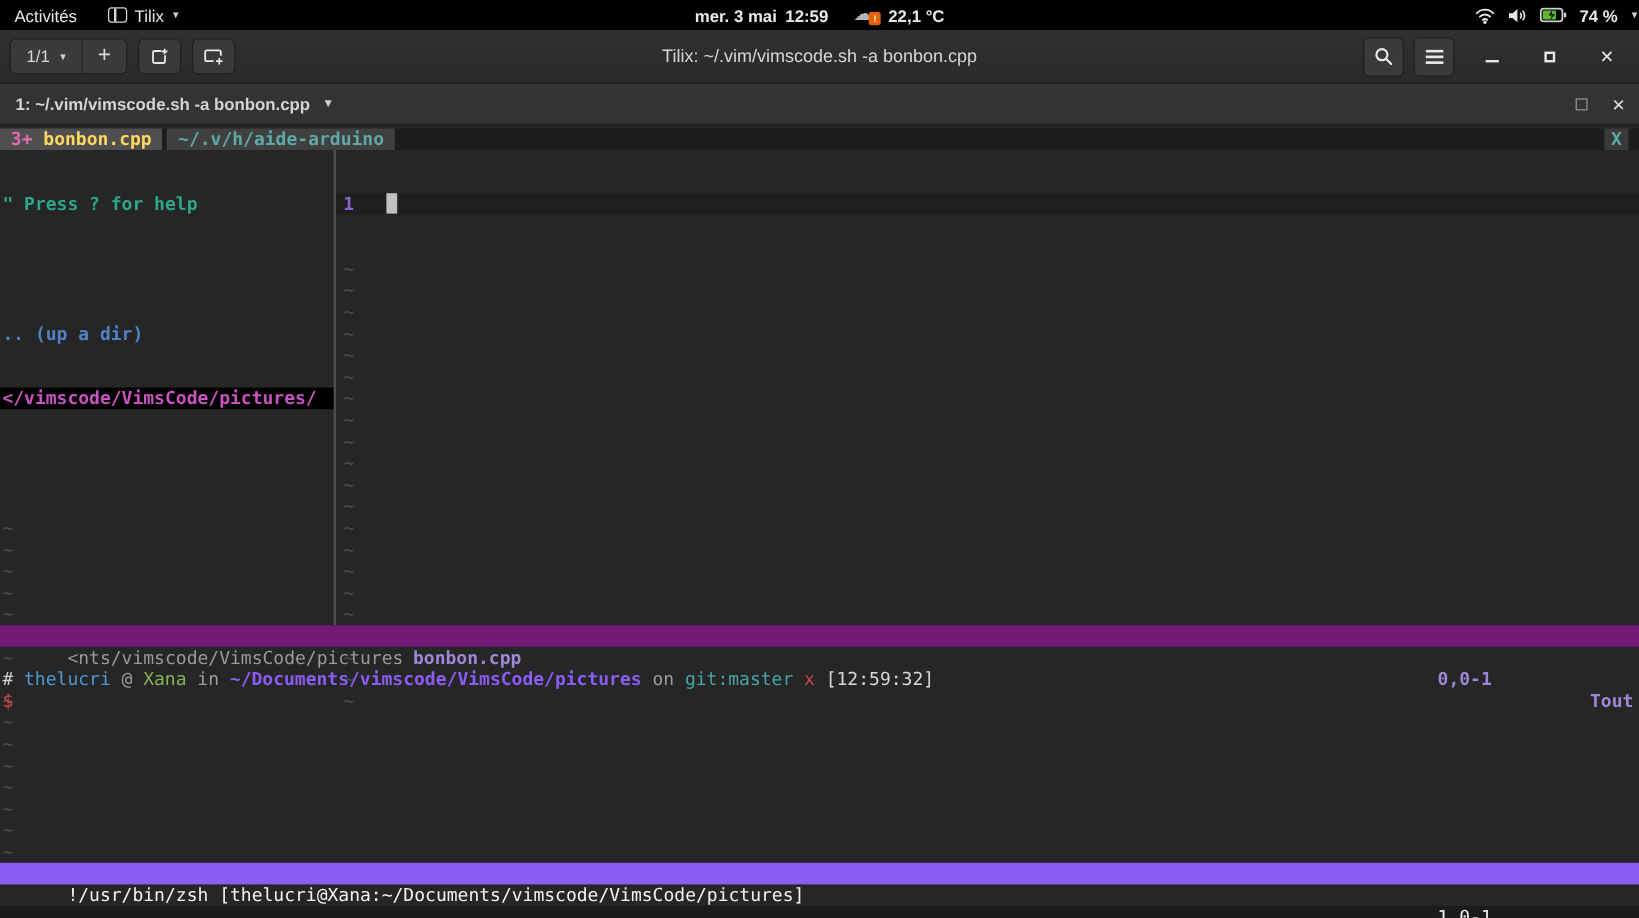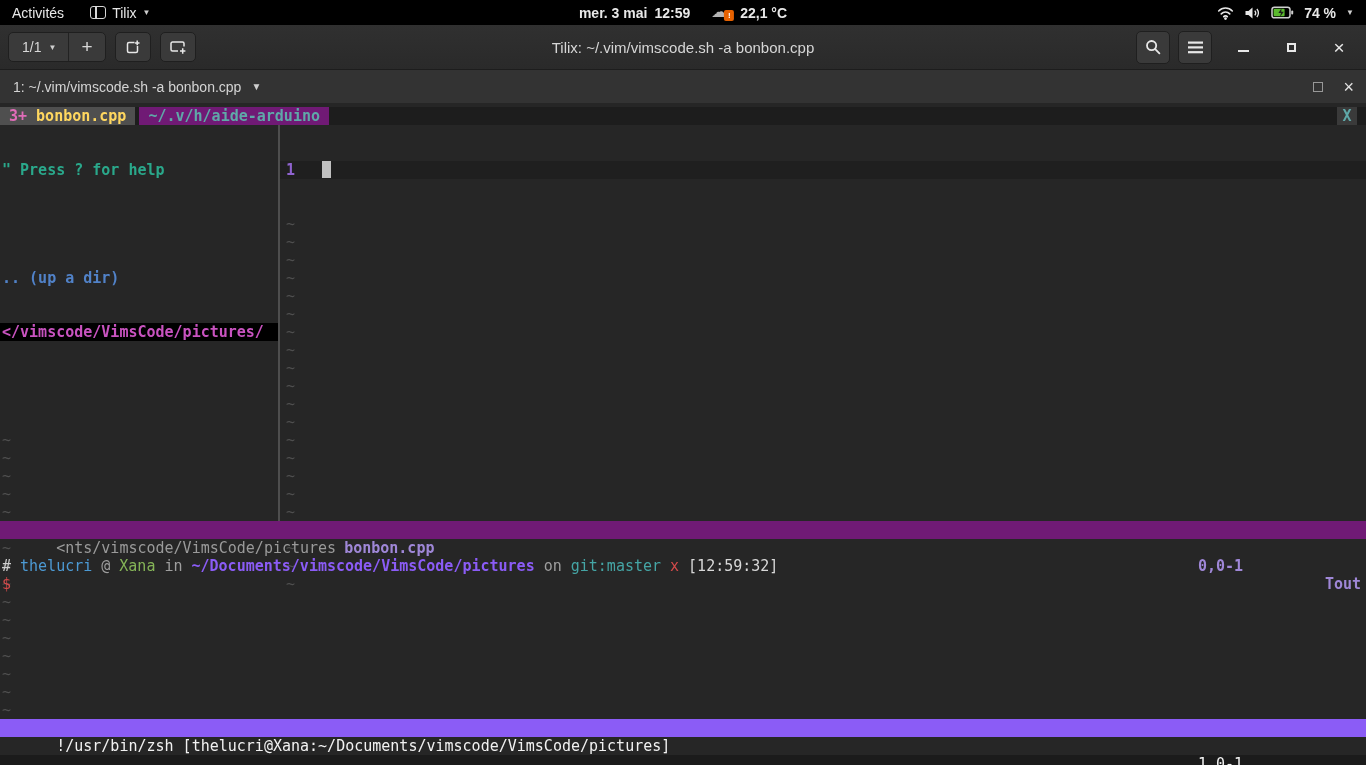--- a/index.html
+++ b/index.html
@@ -7,21 +7,21 @@
   .screen { position:relative; width:1366px; height:765px; overflow:hidden;
             font-family:"Liberation Sans", sans-serif; background:#262626; }
 
   
   .topbar { position:absolute; top:0; left:0; width:1366px; height:25px; background:#000;
             display:flex; align-items:center; color:#e8e8e8; font-size:14px; }
   .tb-left { display:flex; align-items:flex-end; gap:26px; padding-left:12px; }
   .tb-item { display:flex; align-items:center; gap:6px; height:25px; }
   .tb-center { position:absolute; left:50%; transform:translateX(-50%); display:flex;
                align-items:center; gap:7px; font-weight:700; }
-  .tb-right { margin-left:auto; display:flex; align-items:center; gap:10px; padding-right:12px; }
+  .tb-right { margin-left:auto; display:flex; align-items:center; gap:10px; }
   .caret-sm { font-size:8px; color:#cfcfcf; }
   .tilix-ico { position:relative; width:16px; height:13px; border:1.5px solid #d6d6d6; border-radius:3px; display:inline-block; }
   .tilix-ico::before { content:""; position:absolute; left:4px; top:0; bottom:0; width:1.5px; background:#d6d6d6; }
   .weather-ico { position:relative; width:22px; height:18px; display:inline-block; }
   .weather-ico .cloud { position:absolute; left:0; top:-2px; font-size:16px; color:#b4b4b4; font-family:"DejaVu Sans", sans-serif; }
   .weather-ico .badge { position:absolute; right:-1px; bottom:1px; width:10px; height:11px; background:#e66100;
                         border-radius:2px; color:#fff; font-size:8px; font-weight:700; line-height:11px; text-align:center; }
   .pct { font-weight:700; }
 
   
@@ -39,38 +39,38 @@
   .hb-title { position:absolute; left:50%; transform:translateX(-50%); font-size:15px; font-weight:400; color:#d6d6d6; }
   .hb-right { margin-left:auto; display:flex; align-items:center; gap:8px; padding-right:12px; }
   .winctl { width:30px; height:30px; display:flex; align-items:center; justify-content:center; }
   .min-glyph { width:11px; height:2px; background:#e8e8e8; margin-top:8px; }
   .restore-glyph { width:9px; height:9px; border:2px solid #e8e8e8; }
   .close-glyph { font-size:19px; color:#e8e8e8; line-height:1; }
 
   
   .sessionbar { position:absolute; top:70px; left:0; width:1366px; height:33px; background:#333;
                 display:flex; align-items:center; color:#d4d4d4; font-size:14px; }
-  .sb-title { display:flex; align-items:center; gap:10px; padding-left:13px; }
+  .sb-title { display:flex; align-items:center; gap:10px; padding-left:13px;font-weight:bold; }
   .sb-caret { font-size:10px; color:#cfcfcf; }
   .sb-right { margin-left:auto; display:flex; align-items:center; gap:20px; padding-right:12px; }
   .sb-restore { width:10px; height:10px; border:1.5px solid #989898; }
   .sb-close { font-size:18px; color:#e2e2e2; line-height:1; }
 
   
   .terminal { position:absolute; top:103px; left:0; width:1366px; height:662px; background:#262626;
               font-family:"DejaVu Sans Mono", monospace; font-size:15px; line-height:18px;
               padding-top:4px; display:flex; flex-direction:column; white-space:pre;justify-content:space-between; }
   .trow { height:18px; }
 
   .tabline { display:flex; background:#1d1d1d; }
   .tab { padding:0 9px; font-weight:700; }
   .tab-active { background:#4f4f4f; }
   .tab-active .mod { color:#e06cb8; }
   .tab-active .file { color:#ffd75f; }
-  .tab-inactive { background:#701a75; color:#5fa8a8; margin-left:4px; }
+  .tab-inactive { background:#404040; color:#5fa8a8; margin-left:4px; }
   .tab-spacer { flex:1; }
   .tab-close { width:20px; background:#3a3a3a; color:#5fa8a8; font-weight:700; text-align:center; margin-right:9px; }
 
   .vsplit { display:flex; height:396px; }
   .pane-left { width:280px; border-right:2px solid #4e4e4e; padding-left:2px; }
   .pane-right { flex:1; padding-left:6px; }
   .nt-help { color:#2aa88b; font-weight:700; }
   .nt-up { color:#5182c8; font-weight:700; }
   .nt-root { color:#c953c0; font-weight:700; background:#000000; margin-left:-2px; padding-left:2px; }
   .tilde { color:#4f4f4f; }

